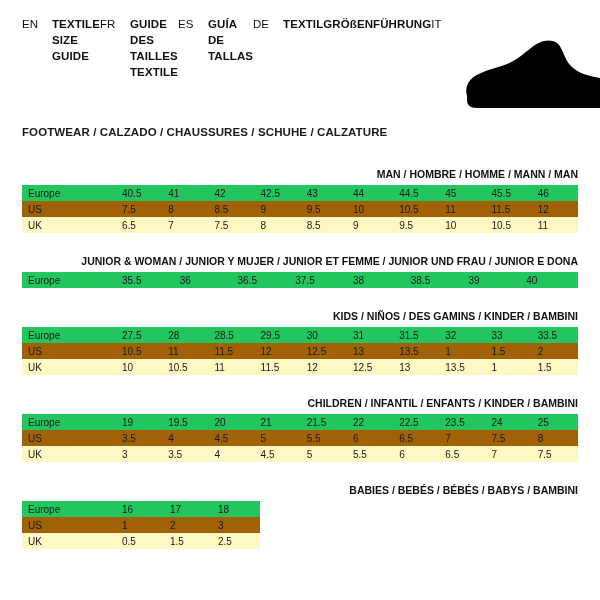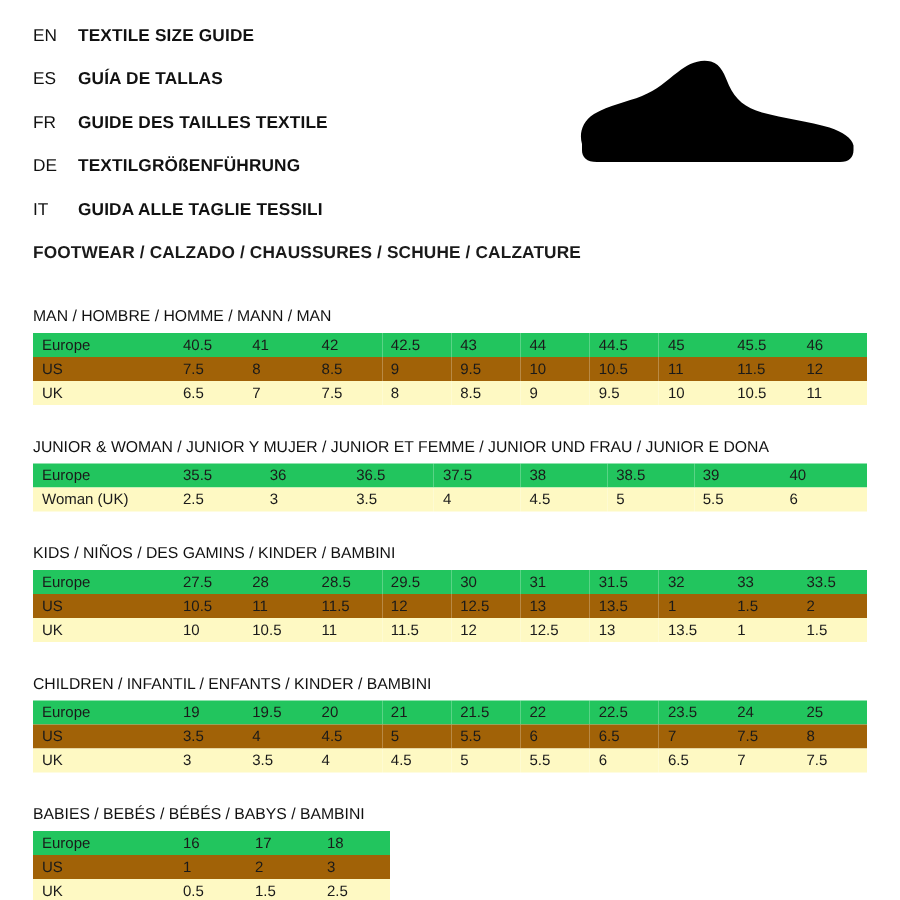--- a/index.html
+++ b/index.html
@@ -23,22 +23,21 @@
   }
 
   
   .header {
     display: flex;
     align-items: flex-start;
     justify-content: space-between;
   }
   .lang-block {
     display: flex;
-    flex-direction: column;
-    gap: 12px;
+    flex-direction: row;
   }
   .lang-row {
     display: flex;
     align-items: baseline;
     line-height: 16px;
     margin-bottom: 1px;
   }
   .lang-code {
     width: 30px;
     flex: 0 0 30px;
@@ -68,23 +67,24 @@
     letter-spacing: .1px;
   }
 
   
   .group {
     margin-top: 22px;
   }
   .group.first { margin-top: 30px; }
   .group-title {
     font-size: 10.5px;
-    font-weight: normal;
+    font-weight: bold;
     color: #111;
     margin-bottom: 5px;
+    text-align: right;
   }
   table.size {
     border-collapse: collapse;
     width: 100%;
     table-layout: fixed;
   }
   table.size td {
     font-size: 10px;
     color: #1a1a1a;
     height: 16px;
@@ -118,37 +118,36 @@
 
   <div class="header">
     <div class="lang-block">
 
       <div class="lang-row">
         <span class="lang-code">EN</span>
         <span class="lang-title">TEXTILE SIZE GUIDE</span>
       </div>
 
       <div class="lang-row">
+        <span class="lang-code">FR</span>
+        <span class="lang-title">GUIDE DES TAILLES TEXTILE</span>
+      </div>
+
+      <div class="lang-row">
         <span class="lang-code">ES</span>
         <span class="lang-title">GUÍA DE TALLAS</span>
       </div>
 
       <div class="lang-row">
-        <span class="lang-code">FR</span>
-        <span class="lang-title">GUIDE DES TAILLES TEXTILE</span>
-      </div>
-
-      <div class="lang-row">
         <span class="lang-code">DE</span>
         <span class="lang-title">TEXTILGRÖßENFÜHRUNG</span>
       </div>
 
       <div class="lang-row">
         <span class="lang-code">IT</span>
-        <span class="lang-title">GUIDA ALLE TAGLIE TESSILI</span>
       </div>
 
     </div>
 
     <div class="shoe-wrap">
       <svg viewBox="0 0 190 78" width="190" height="78" aria-hidden="true">
         <path fill="#000000" d="M6 62 C4 55 6 47 14 42 C24 36 36 34 46 30 C56 26 62 20 70 14 C76 9 84 5 92 7 C99 9 101 16 104 23 C108 32 115 38 126 41 C140 45 158 47 171 51 C180 54 186 58 187 63 L187 66 L6 66 Z"></path>
         <path fill="#000000" d="M6 66 L187 66 C187 71 184 74 178 74 L16 74 C9 74 6 71 6 66 Z"></path>
       </svg>
     </div>
@@ -211,31 +210,20 @@
         <td class="label">Europe</td>
         <td>35.5</td>
         <td>36</td>
         <td>36.5</td>
         <td>37.5</td>
         <td>38</td>
         <td>38.5</td>
         <td>39</td>
         <td>40</td>
       </tr>
-      <tr class="alt">
-        <td class="label">Woman (UK)</td>
-        <td>2.5</td>
-        <td>3</td>
-        <td>3.5</td>
-        <td>4</td>
-        <td>4.5</td>
-        <td>5</td>
-        <td>5.5</td>
-        <td>6</td>
-      </tr>
     </tbody>
       </table>
   </div>
 
   <div class="group">
     <div class="group-title">KIDS / NIÑOS / DES GAMINS / KINDER / BAMBINI</div>
     <table class="size">
       <tbody>
           <tr class="head">
         <td class="label">Europe</td>

